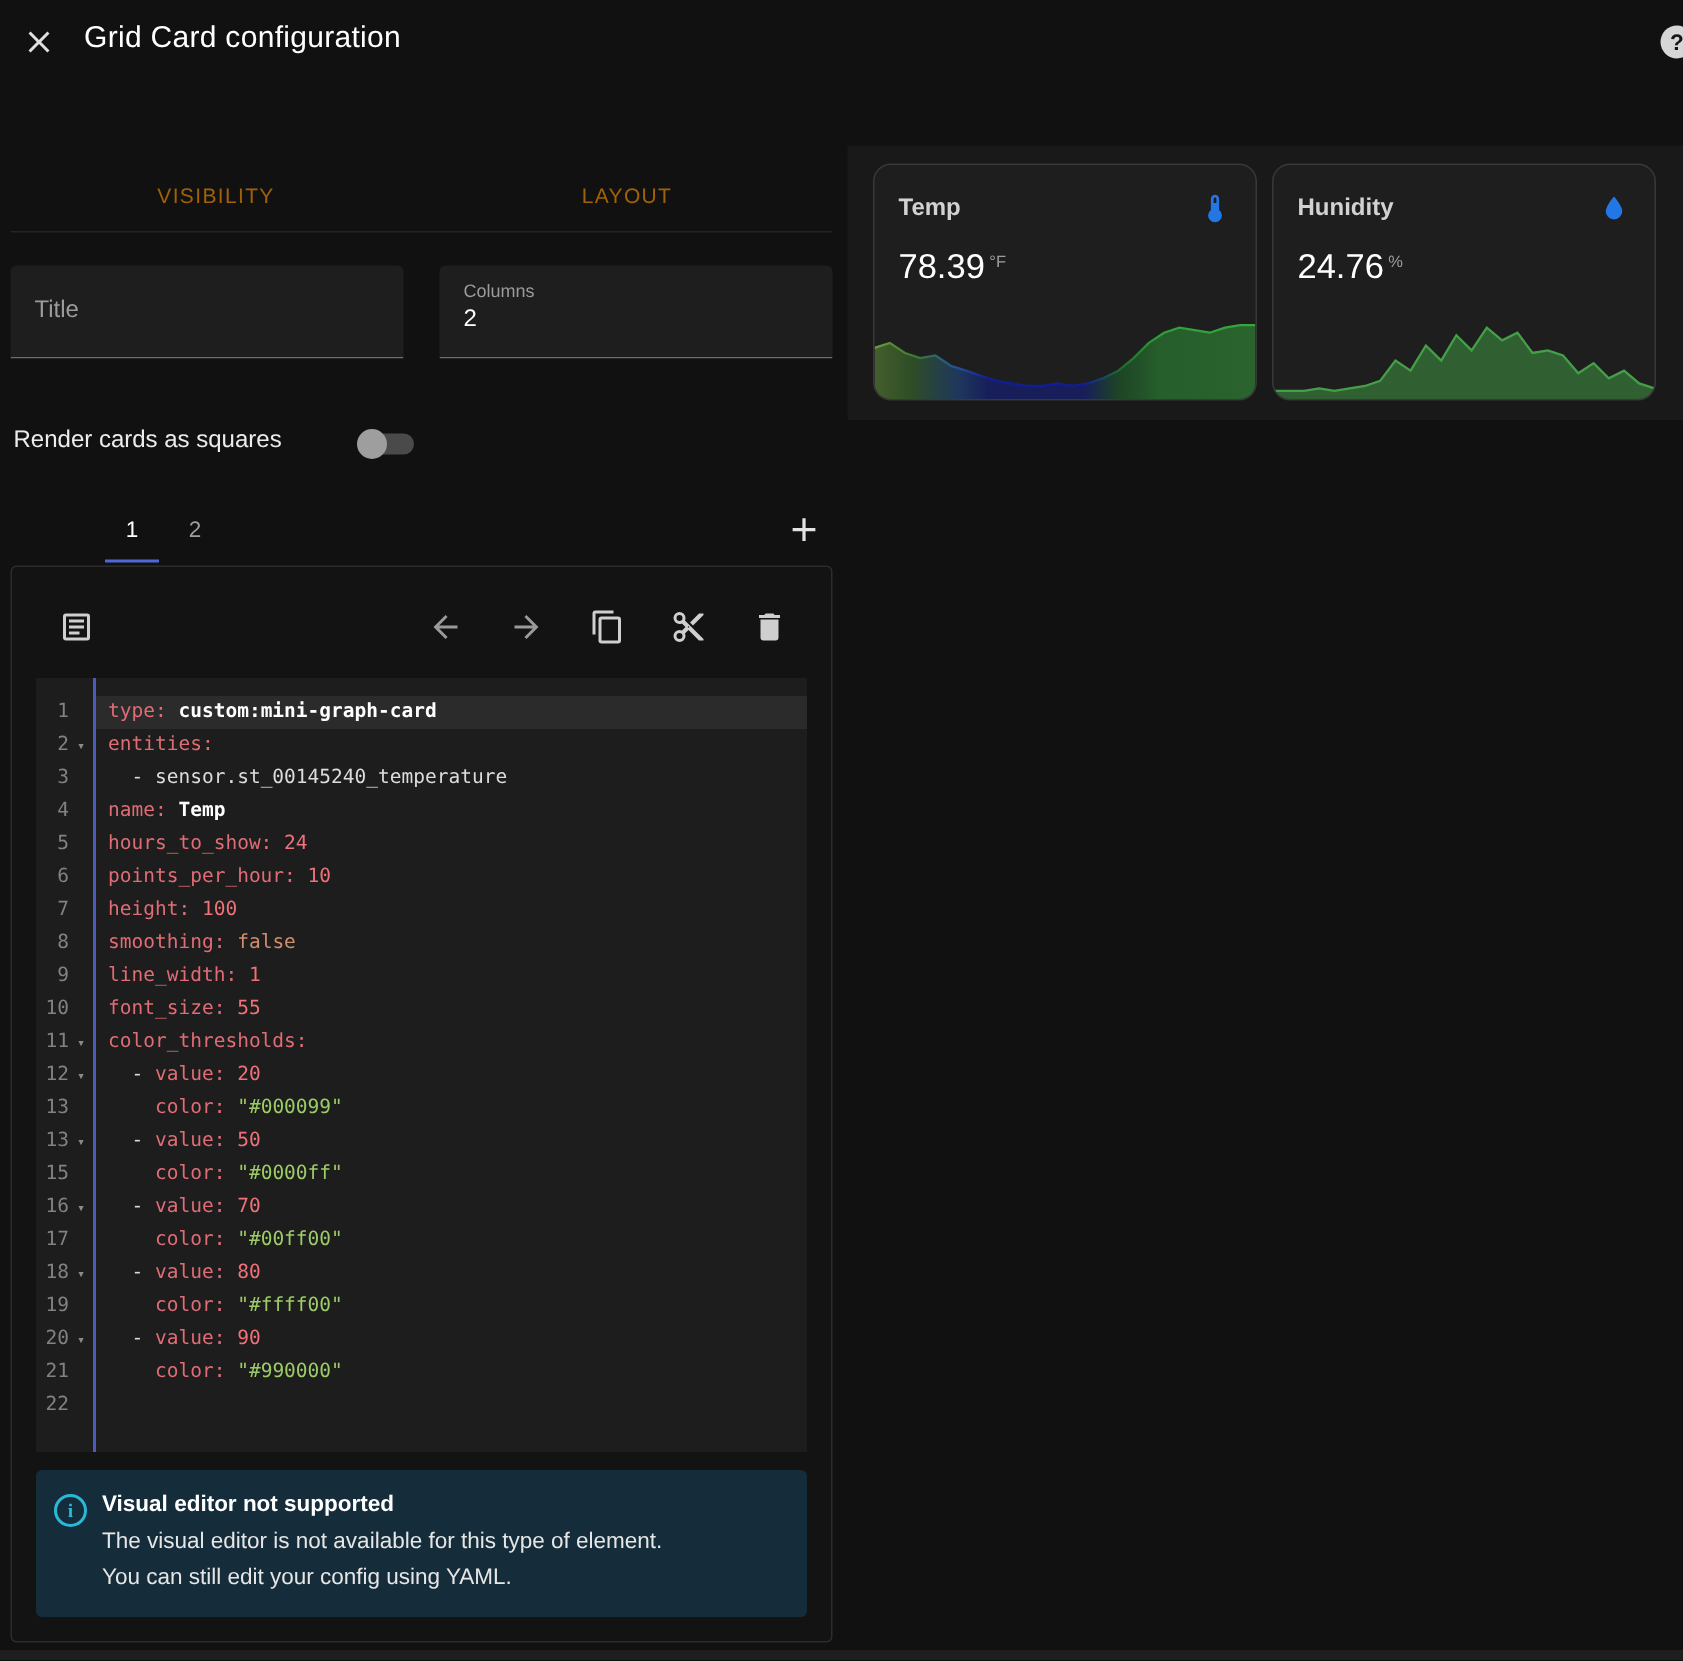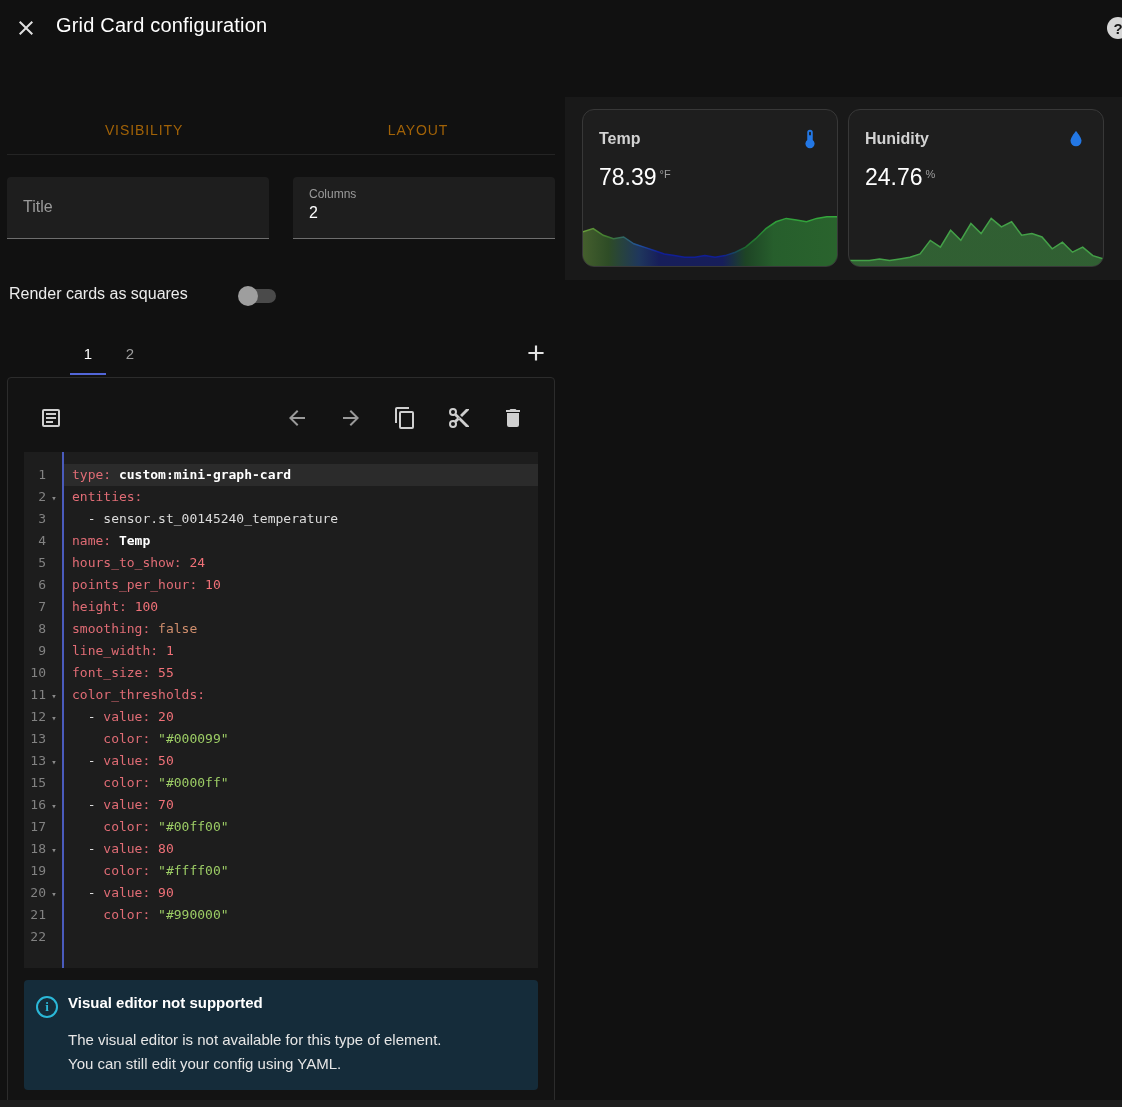--- a/index.html
+++ b/index.html
@@ -68,21 +68,21 @@
   .tk-num{color:var(--tk-num)}
   .tk-atom{color:var(--tk-atom)}
   .tk-str{color:var(--tk-str)}
   .tk-plain{color:var(--tk-plain)}
   .tk-bold{color:var(--tk-bold);font-weight:700}
 
   .info-box{margin:12px 16px 0;background:#152c3a;border-radius:4px;padding:14px 12px;display:flex;gap:10px}
   .info-icon{width:22px;height:22px;border:2px solid #2bb8d8;border-radius:50%;color:#2bb8d8;font-size:13px;
     font-weight:700;display:flex;align-items:center;justify-content:center;flex-shrink:0;margin-top:2px;
     font-family:"Liberation Serif",serif}
-  .info-title{font-size:15px;font-weight:700;color:#fff;margin-bottom:17px}
+  .info-title{font-size:15px;font-weight:700;color:#fff;margin-bottom:5px}
   .info-line{font-size:15px;color:#e6e6e6;line-height:24px}
 
   
   .preview{position:absolute;left:565px;top:97px;width:557px;height:183px;background:#191919}
   .preview-cards{display:flex;gap:10px;padding:12px 17px}
   .pcard{position:relative;width:256px;height:158px;background:#1e1e1e;border:1px solid #383838;
     border-radius:12px;overflow:hidden;flex-shrink:0}
   .pcard-head{display:flex;justify-content:space-between;align-items:center;padding:18px 16px 0}
   .pcard-name{font-size:16px;font-weight:700;color:#d2d2d2}
   .pcard-icon{width:22px;height:22px}

